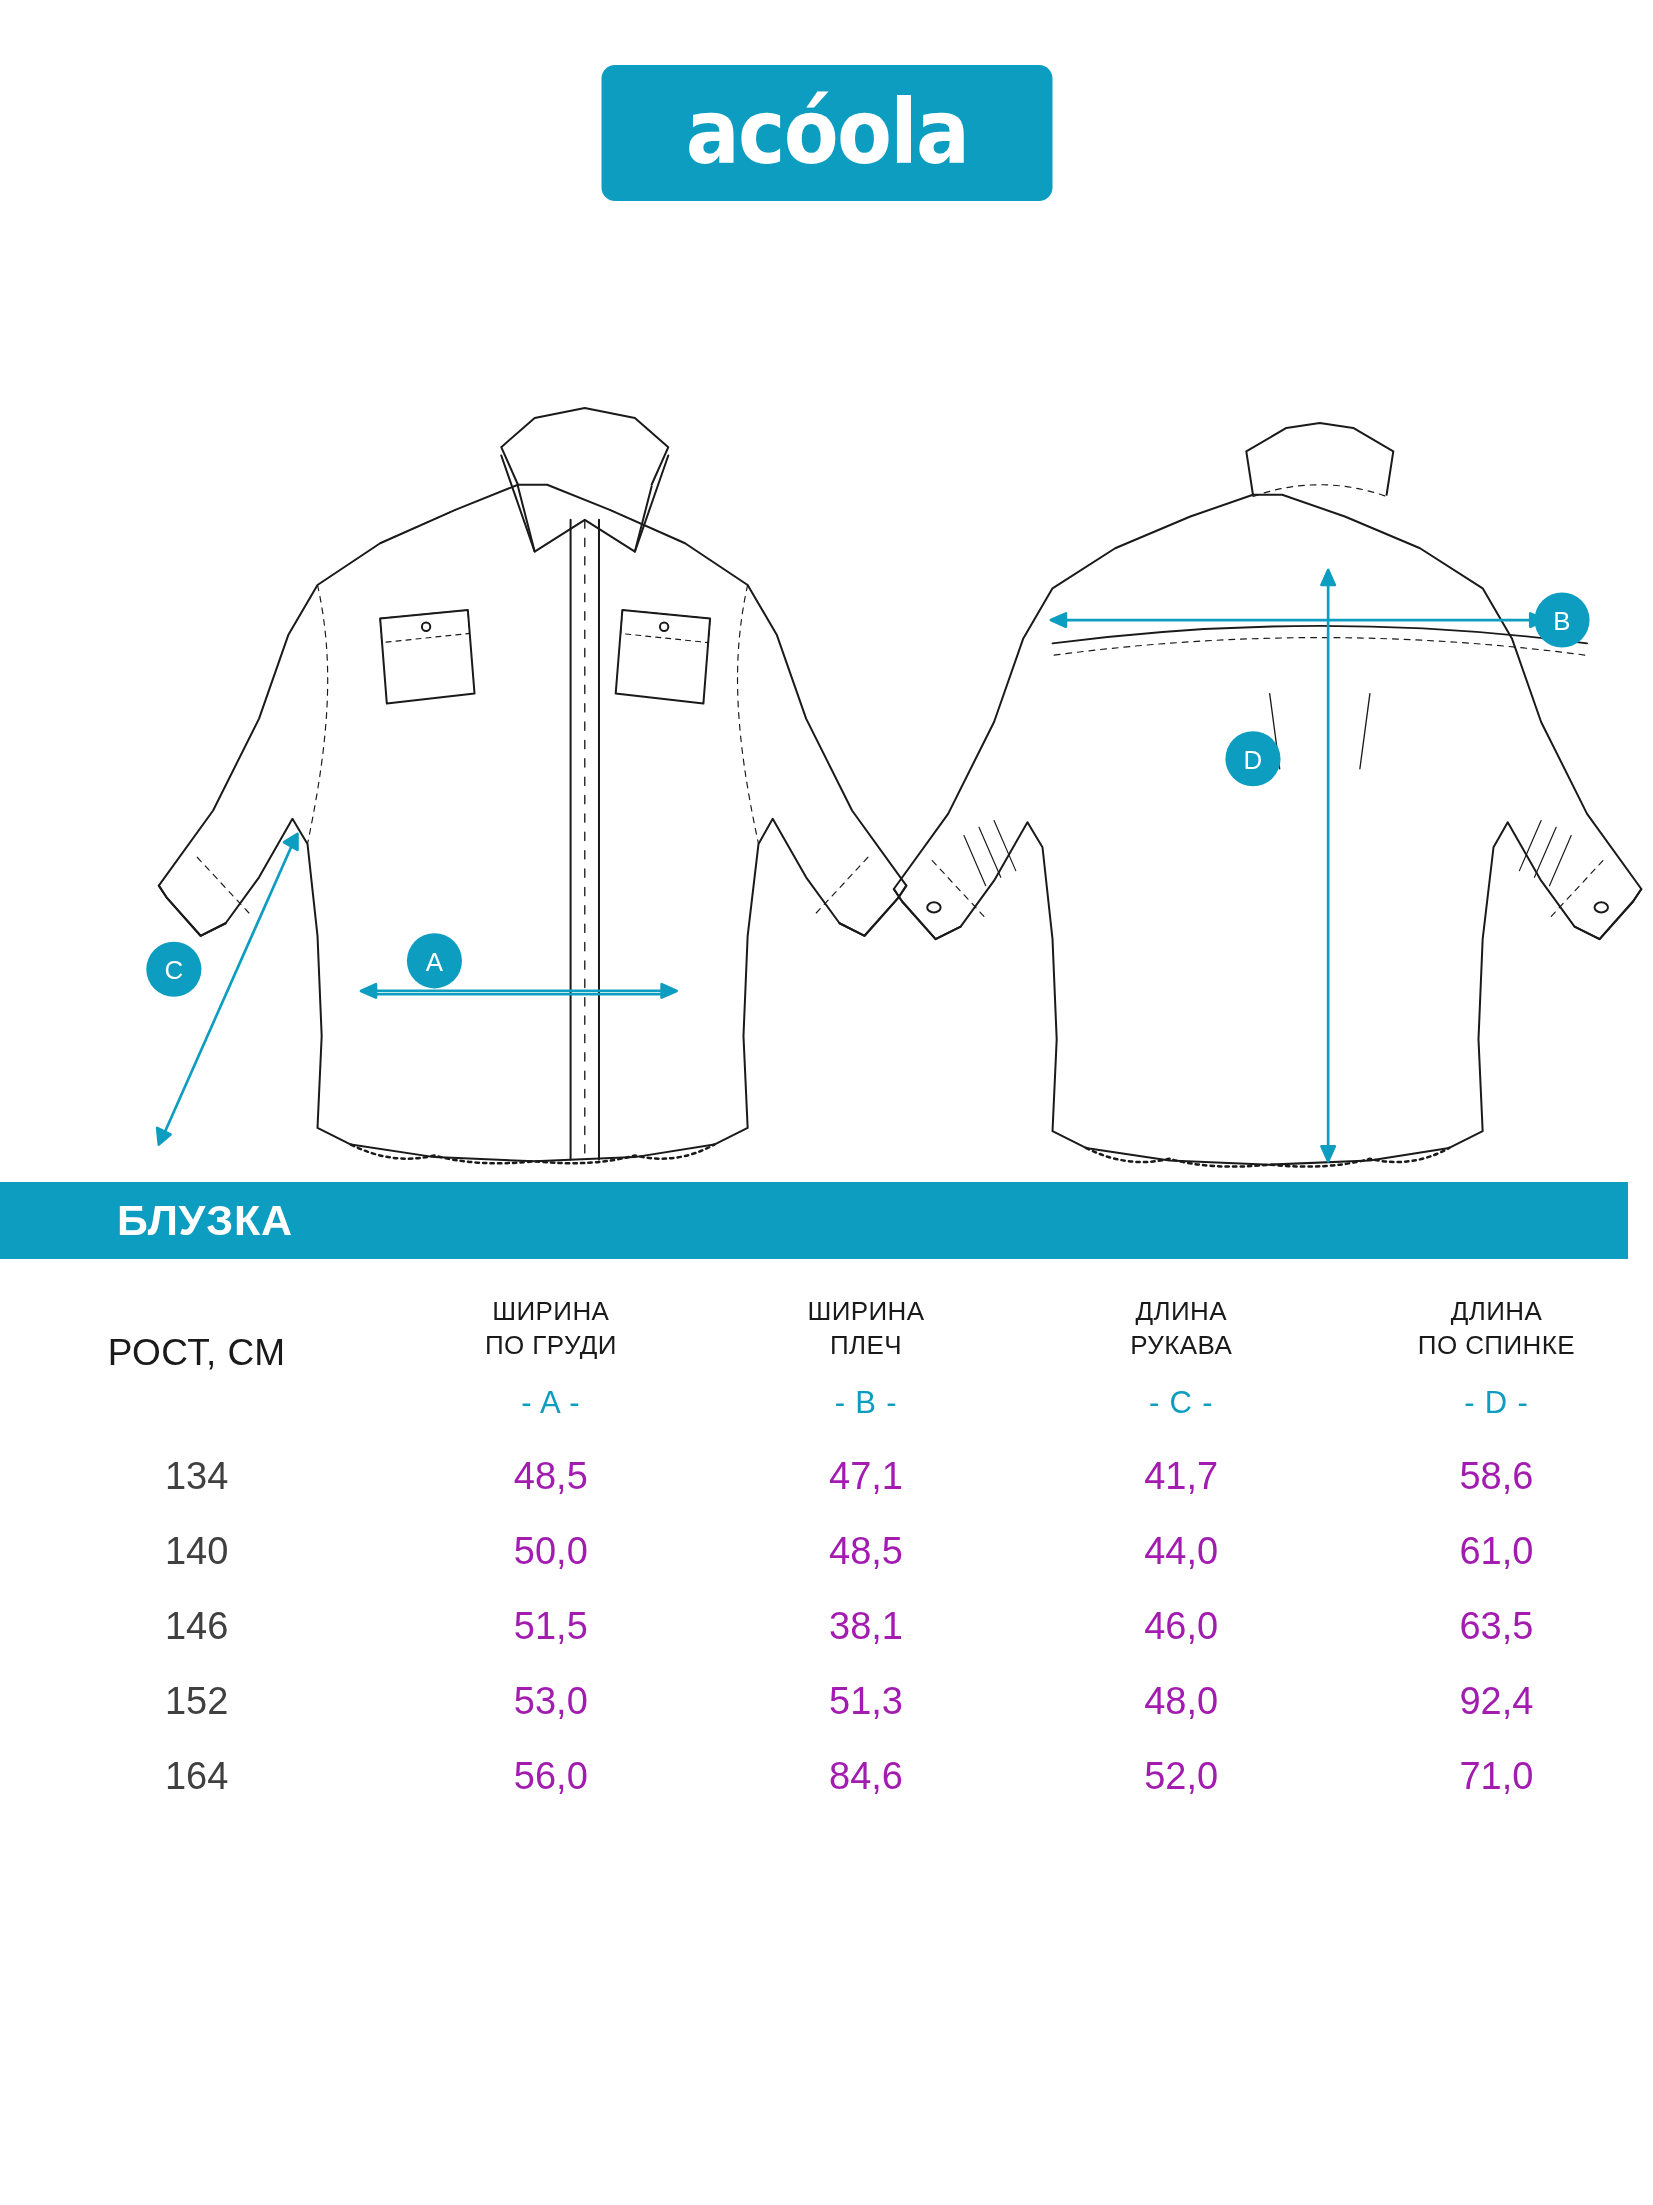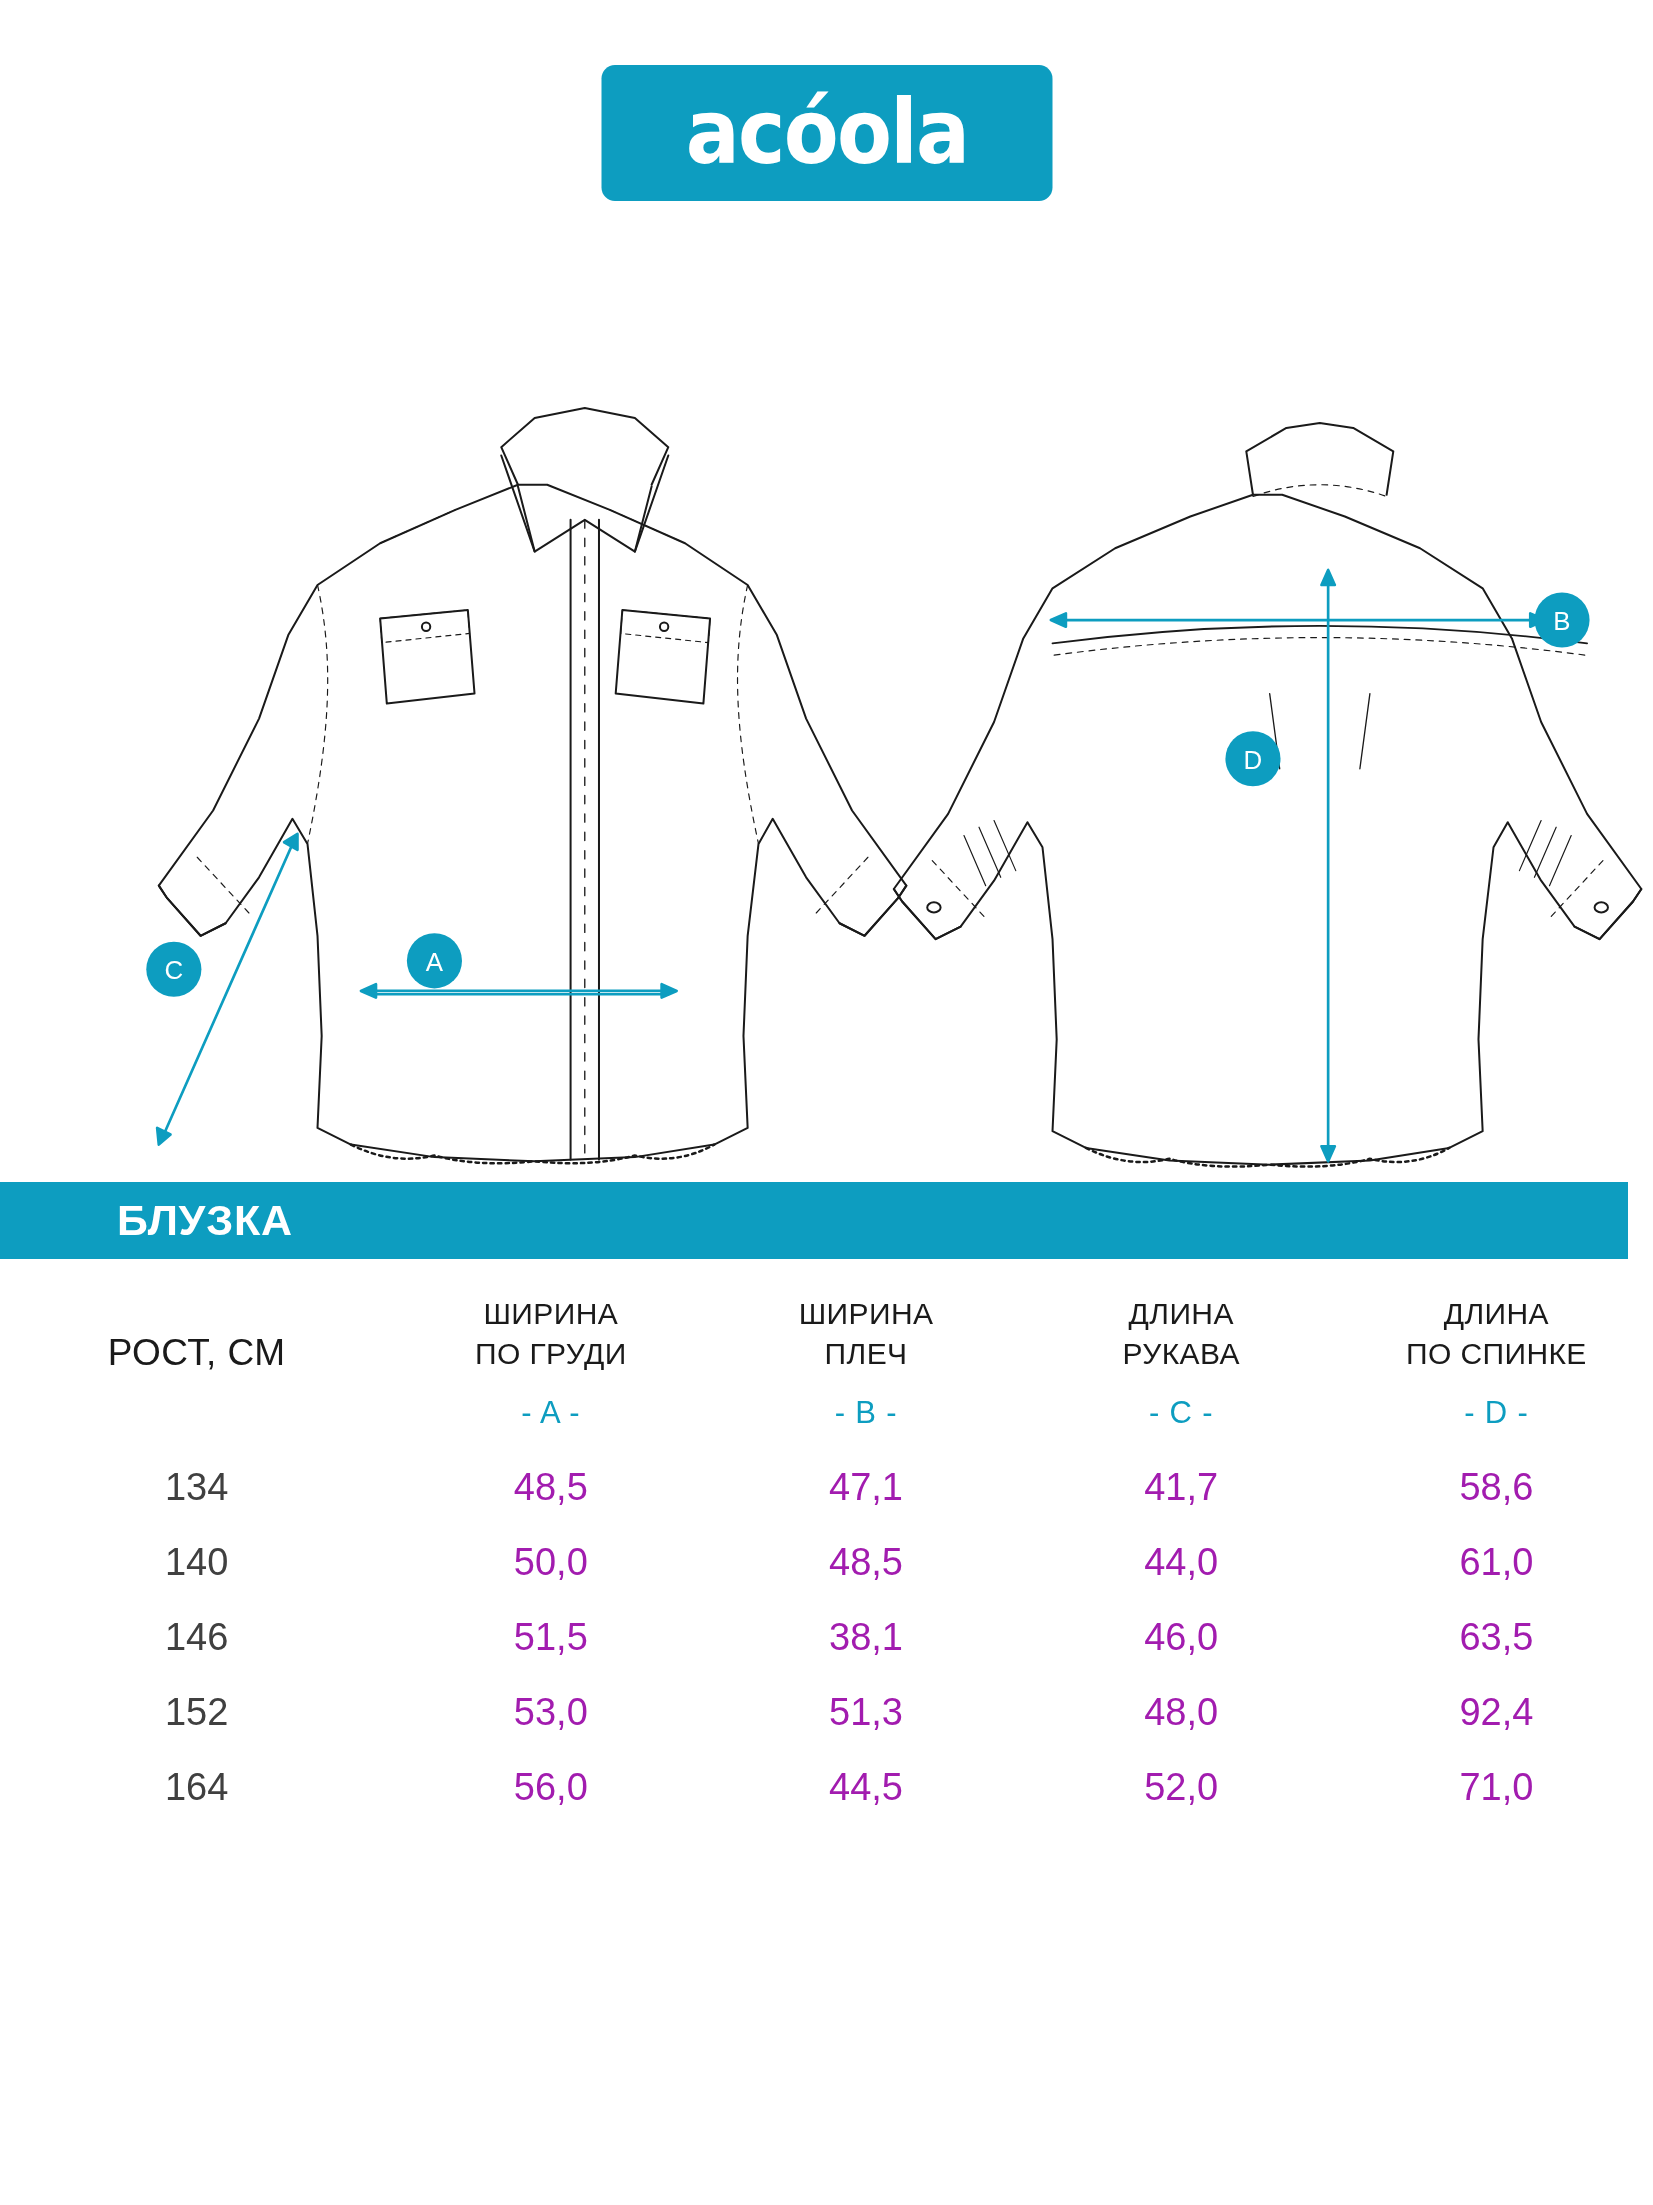--- a/index.html
+++ b/index.html
@@ -79,21 +79,21 @@
   table.size-table col.c0 { width: 393px; }
   table.size-table col.cx { width: 315px; }
 
   thead th {
     font-weight: normal;
     vertical-align: top;
     padding-top: 35px;
     padding-bottom: 18.4px;
   }
   .hdr-line {
-    font-size: 30px;
+    font-size: 26px;
     color: #1a1a1a;
     line-height: 1.32;
     text-align: center;
     letter-spacing: 0.4px;
   }
   .hdr-letter {
     margin-top: 22px;
     font-size: 31px;
     color: #0d9dc0;
     text-align: center;
@@ -299,20 +299,20 @@
       <tr>
         <td class="rost">152</td>
         <td>53,0</td>
         <td>51,3</td>
         <td>48,0</td>
         <td>92,4</td>
       </tr>
       <tr>
         <td class="rost">164</td>
         <td>56,0</td>
-        <td>44,5</td>
+        <td>84,6</td>
         <td>52,0</td>
         <td>71,0</td>
       </tr>
     </tbody>
   </table>
 </div>
 
 
 </body></html>

